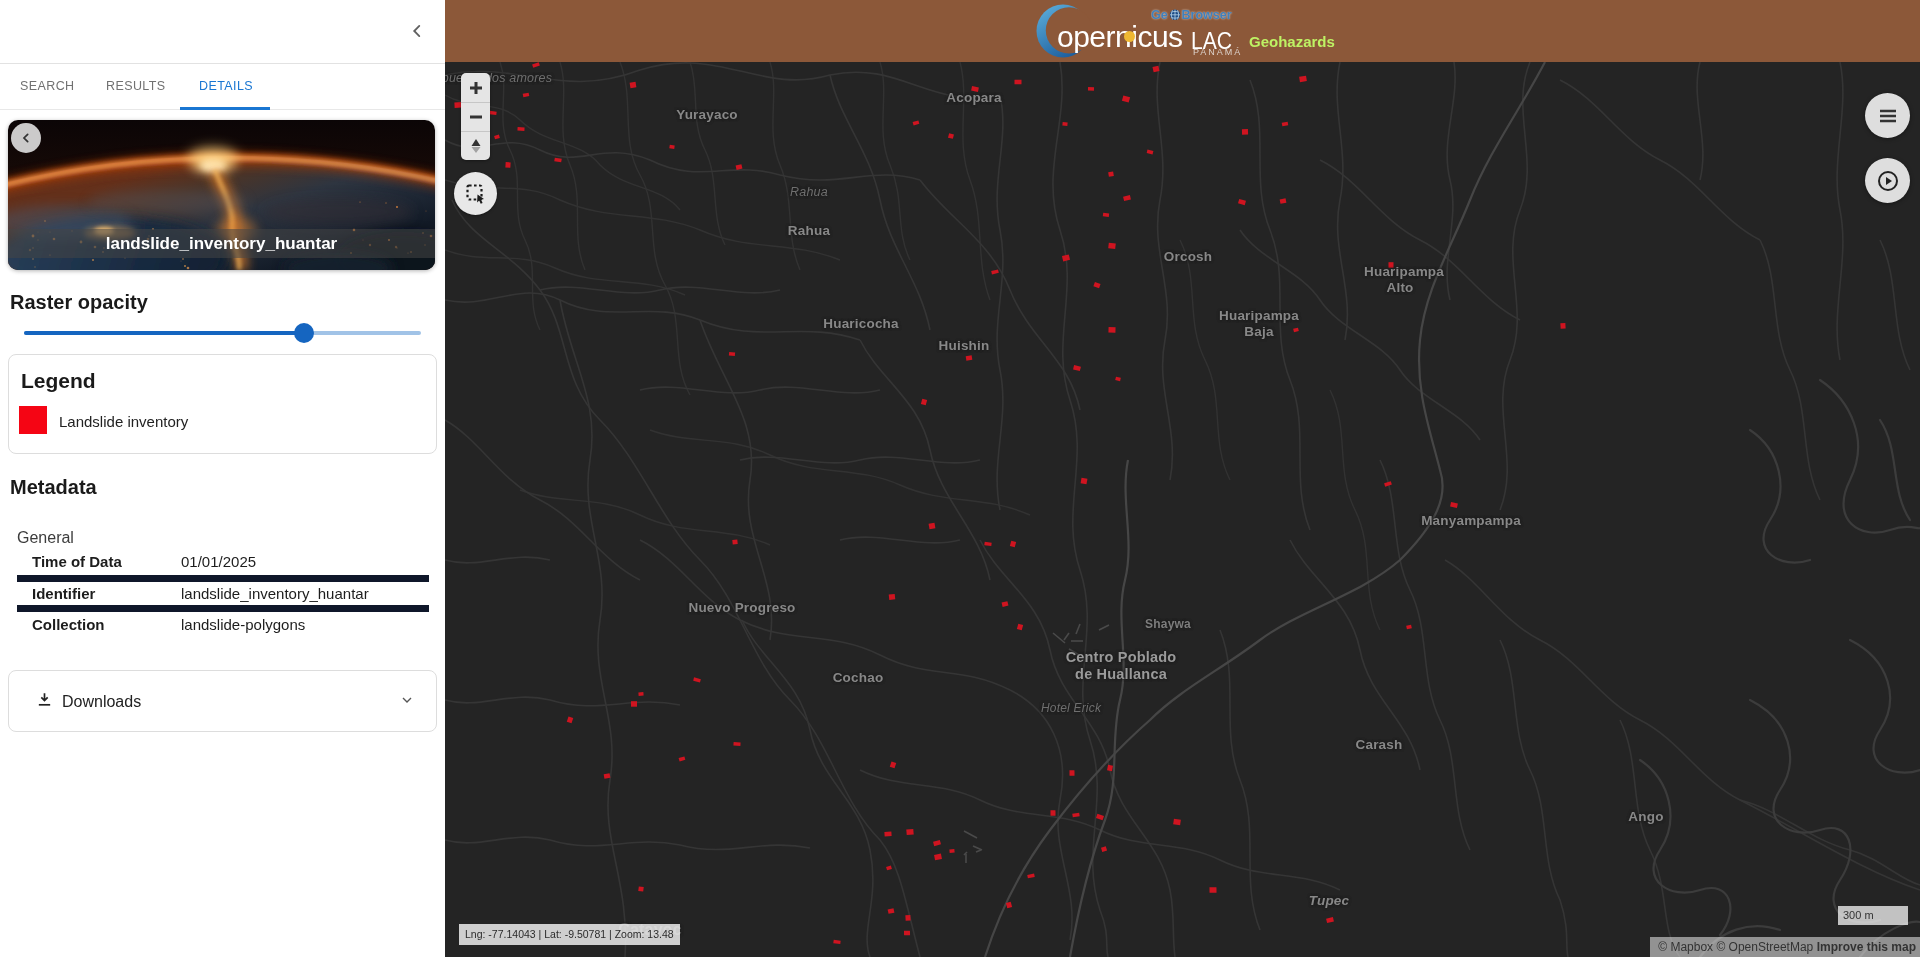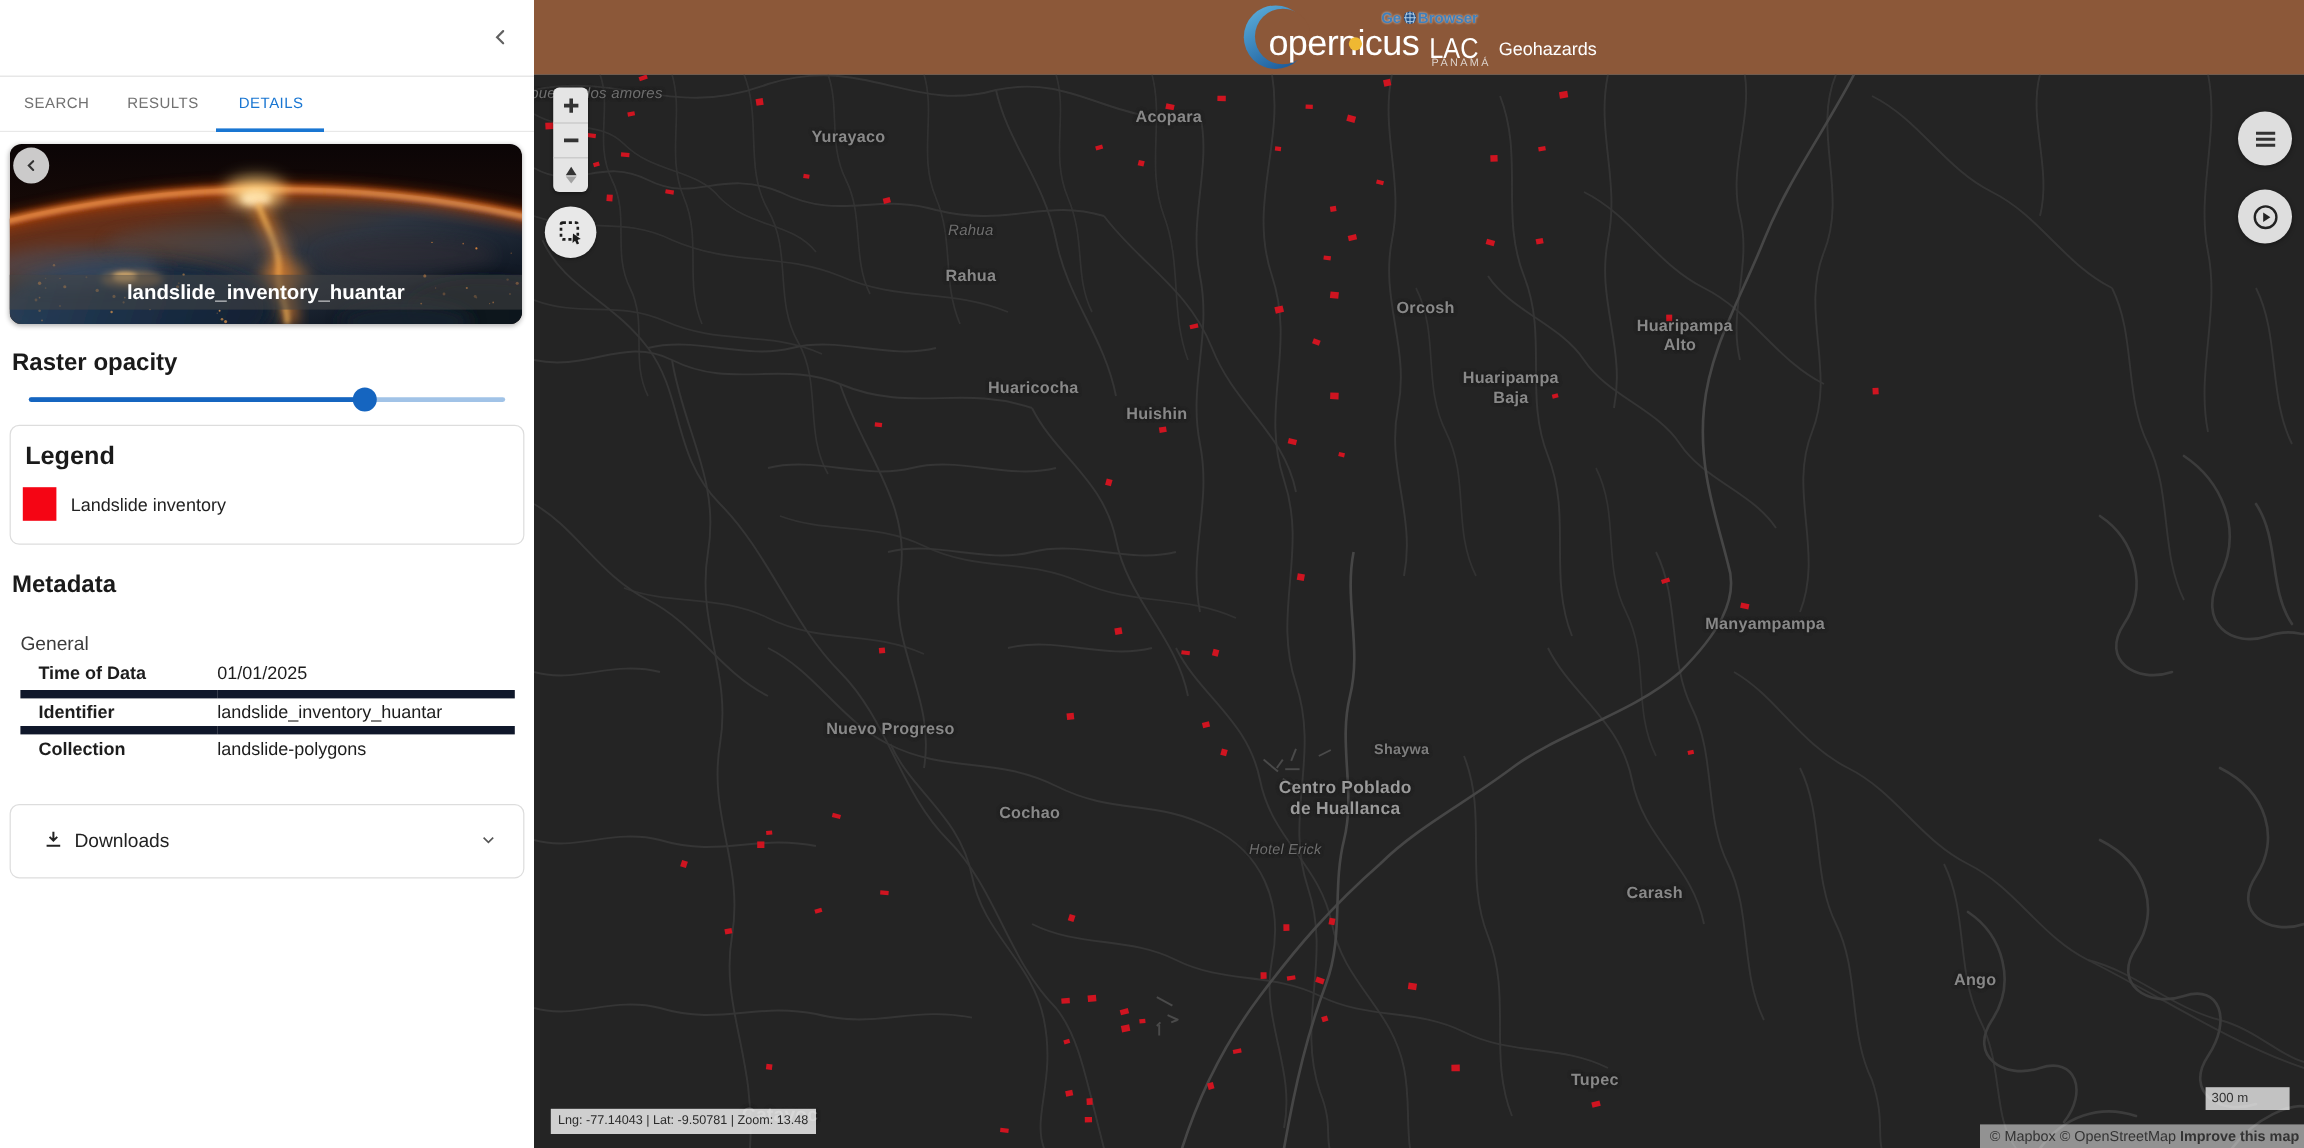--- a/index.html
+++ b/index.html
@@ -50,21 +50,21 @@
   #dl-chev { position:absolute; right:21px; top:21px; width:16px; height:16px; color:#555; }
 
   
   #header { position:absolute; left:445px; top:0; width:1475px; height:62px; background:#8c5839; }
   #geobrowser { position:absolute; left:706px; top:8px; width:90px; height:13px; }
   #logo-c { position:absolute; left:590px; top:3px; width:56px; height:56px; }
   #opernicus { position:absolute; left:612px; top:20px; font-size:30px; color:#fff; letter-spacing:-0.5px; font-weight:normal; }
   #lac { position:absolute; left:746px; top:27px; font-size:24px; color:#fff; transform:scaleX(0.88); transform-origin:left; }
   #sun { position:absolute; left:679px; top:31px; width:11px; height:11px; border-radius:50%; background:#efb832; }
   #panama { position:absolute; left:748px; top:47px; font-size:9px; letter-spacing:2px; color:#ded4cd; }
-  #geohazards { position:absolute; left:804px; top:33px; font-size:15px; font-weight:normal; color:#ffffff; }
+  #geohazards { position:absolute; left:804px; top:33px; font-size:15px; font-weight:bold; color:#bef264; }
 
   
   #map { position:absolute; left:445px; top:62px; width:1475px; height:895px; background:#242424; }
   #map svg.base { position:absolute; left:0; top:0; }
 
   .maplabel { position:absolute; transform:translate(-50%,-50%); color:#888888; font-size:13.5px; font-weight:bold; white-space:nowrap; text-shadow:0 0 3px #1b1b1b, 0 0 3px #1b1b1b; text-align:center; letter-spacing:0.2px; }
   .maplabel.small { font-size:12px; font-weight:bold; color:#7d7d7d; }
   .maplabel.ital { font-style:italic; font-weight:normal; color:#6f6f6f; font-size:12.5px; }
   .maplabel.big { font-size:14.5px; color:#9a9a9a; }
   .maplabel.faint { color:rgba(255,255,255,0.22); font-size:16px; font-weight:bold; }
@@ -271,21 +271,21 @@
     <div class="maplabel" style="left:814px;top:269px;">Baja</div>
     <div class="maplabel" style="left:1026px;top:458px;">Manyampampa</div>
     <div class="maplabel" style="left:297px;top:545px;">Nuevo Progreso</div>
     <div class="maplabel small" style="left:723px;top:562px;">Shaywa</div>
     <div class="maplabel big" style="left:676px;top:595px;">Centro Poblado</div>
     <div class="maplabel big" style="left:676px;top:612px;">de Huallanca</div>
     <div class="maplabel ital" style="left:626px;top:646px;font-size:12px;">Hotel Erick</div>
     <div class="maplabel" style="left:413px;top:615px;">Cochao</div>
     <div class="maplabel" style="left:934px;top:682px;">Carash</div>
     <div class="maplabel" style="left:1201px;top:754px;">Ango</div>
-    <div class="maplabel" style="left:884px;top:838px;">Tupec</div>
+    <div class="maplabel" style="left:884px;top:838px;font-style:italic;">Tupec</div>
     <div class="maplabel faint" style="left:205px;top:868px;">Catayoc</div>
 
     <div id="zctrl">
       <div class="zb" style="top:0">
           <svg width="14" height="14" viewBox="0 0 14 14">
             <path d="M7 1v12M1 7h12" stroke="#333" stroke-width="3"></path>
           </svg>
         </div>
       <div class="sep" style="top:29px"></div>
       <div class="zb" style="top:29px">

